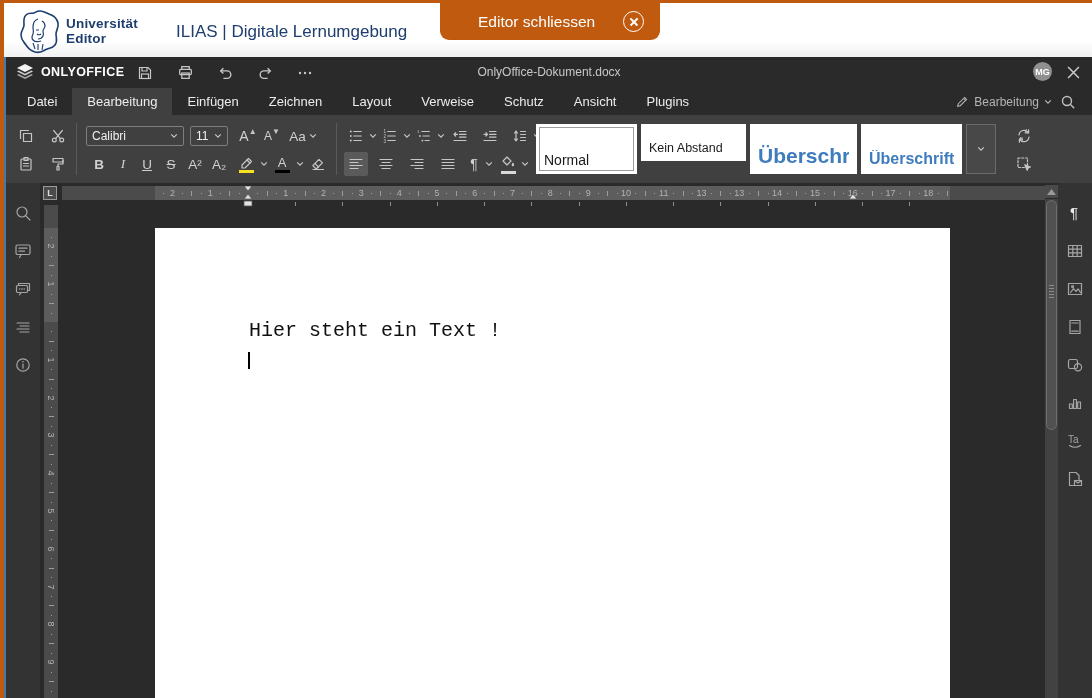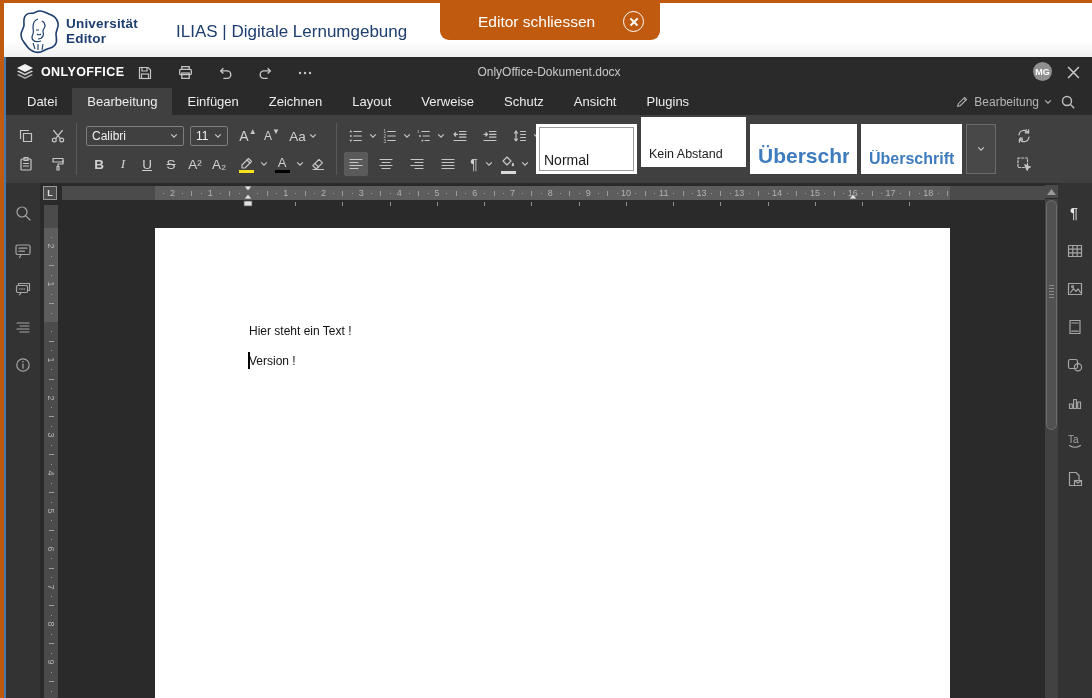--- a/index.html
+++ b/index.html
@@ -72,21 +72,21 @@
   .htick{position:absolute;background:#9d9d9d}
   .hnum{position:absolute;top:2px;transform:translateX(-50%);font-size:9px;color:#b2b2b2}
   .tabstop{position:absolute;top:16px;width:1px;height:4px;background:#8f8f8f}
   #vruler{position:absolute;left:38px;top:148px;width:14px;height:493px;background:#4b4b4b}
   #vlight{position:absolute;left:0;top:23px;width:14px;height:94px;background:#5d5d5d}
   .vtick{position:absolute;background:#9d9d9d}
   .vnum{position:absolute;left:50%;transform:translate(-50%,-50%) rotate(90deg);font-size:9px;color:#b2b2b2}
 
   
   #page-canvas{position:absolute;left:149px;top:171px;width:795px;height:470px;background:#fff}
-  #doc-text{position:absolute;left:94px;top:88px;color:#111;font-size:12px;line-height:30px;font-family:Liberation Sans, sans-serif}
+  #doc-text{position:absolute;left:94px;top:88px;color:#111;font-size:20px;line-height:30px;font-family:Liberation Mono, monospace}
   #caret{position:absolute;left:93px;top:124px;width:1.5px;height:17px;background:#000}
 
   
   #scroll-up{position:absolute;left:1039px;top:128px;width:13px;height:13px;background:#4a4a4a;display:flex;align-items:center;justify-content:center;border:none;padding:0;cursor:pointer}
   #scroll-track{position:absolute;left:1039px;top:142px;width:13px;bottom:0;background:#424242}
   #scroll-thumb{position:absolute;left:1px;top:1px;width:9px;height:228px;background:#515151;border:1px solid #6e6e6e;border-radius:6px;cursor:grab}
   #thumb-grip{position:absolute;left:2px;top:84px;width:5px}
   #thumb-grip div{height:1px;background:#8d8d8d;margin-bottom:2px}
 
   svg{display:block}
@@ -411,21 +411,21 @@
           </span>
         </button>
         <button class="tbtn" style="left: 513px; top: 37px; width: 11px; height: 24px;">
           <svg width="8" height="6" viewBox="0 0 8 6">
             <path d="M1.2 1.3L4 4.1 6.8 1.3" stroke="#c6c6c6" stroke-width="1.2" fill="none"></path>
           </svg>
         </button>
         <div class="stylecard selected" style="left: 530px; top: 9px; width: 101px; height: 50px;">
           <span class="slabel st0">Normal</span>
         </div>
-        <div class="stylecard" style="left: 635px; top: 2px; width: 105px; height: 50px; text-align: right;">
+        <div class="stylecard" style="left: 635px; top: 9px; width: 105px; height: 37px; text-align: right;">
           <span class="slabel st1">Kein Abstand</span>
         </div>
         <div class="stylecard" style="left: 744px; top: 9px; width: 107px; height: 50px;">
           <span class="slabel st2">Überschrift 1</span>
         </div>
         <div class="stylecard" style="left: 855px; top: 9px; width: 101px; height: 50px;">
           <span class="slabel st3">Überschrift 2</span>
         </div>
         <button id="style-more" style="left: 960px; top: 9px; width: 30px; height: 50px;">
           <svg width="8" height="6" viewBox="0 0 8 6">
@@ -697,21 +697,20 @@
         <div class="vtick" style="top: 447.706px; left: 6.5px; height: 1px; width: 1.5px;"></div>
         <span class="vnum" style="top: 457.155px;">9</span>
         <div class="vtick" style="top: 466.604px; left: 6.5px; height: 1px; width: 1.5px;"></div>
         <div class="vtick" style="top: 476.053px; left: 4.5px; height: 1px; width: 5px;"></div>
         <div class="vtick" style="top: 485.501px; left: 6.5px; height: 1px; width: 1.5px;"></div>
       </div>
 
     <div id="page-canvas">
       <div id="doc-text">
           <div>Hier steht ein Text !</div>
-          <div>Version !</div>
         </div>
       <div id="caret"></div>
     </div>
 
     <button id="scroll-up">
       <svg width="9" height="6" viewBox="0 0 9 6">
           <path d="M4.5 0L9 6H0z" fill="#9a9a9a"></path>
         </svg>
     </button>
     <div id="scroll-track">

